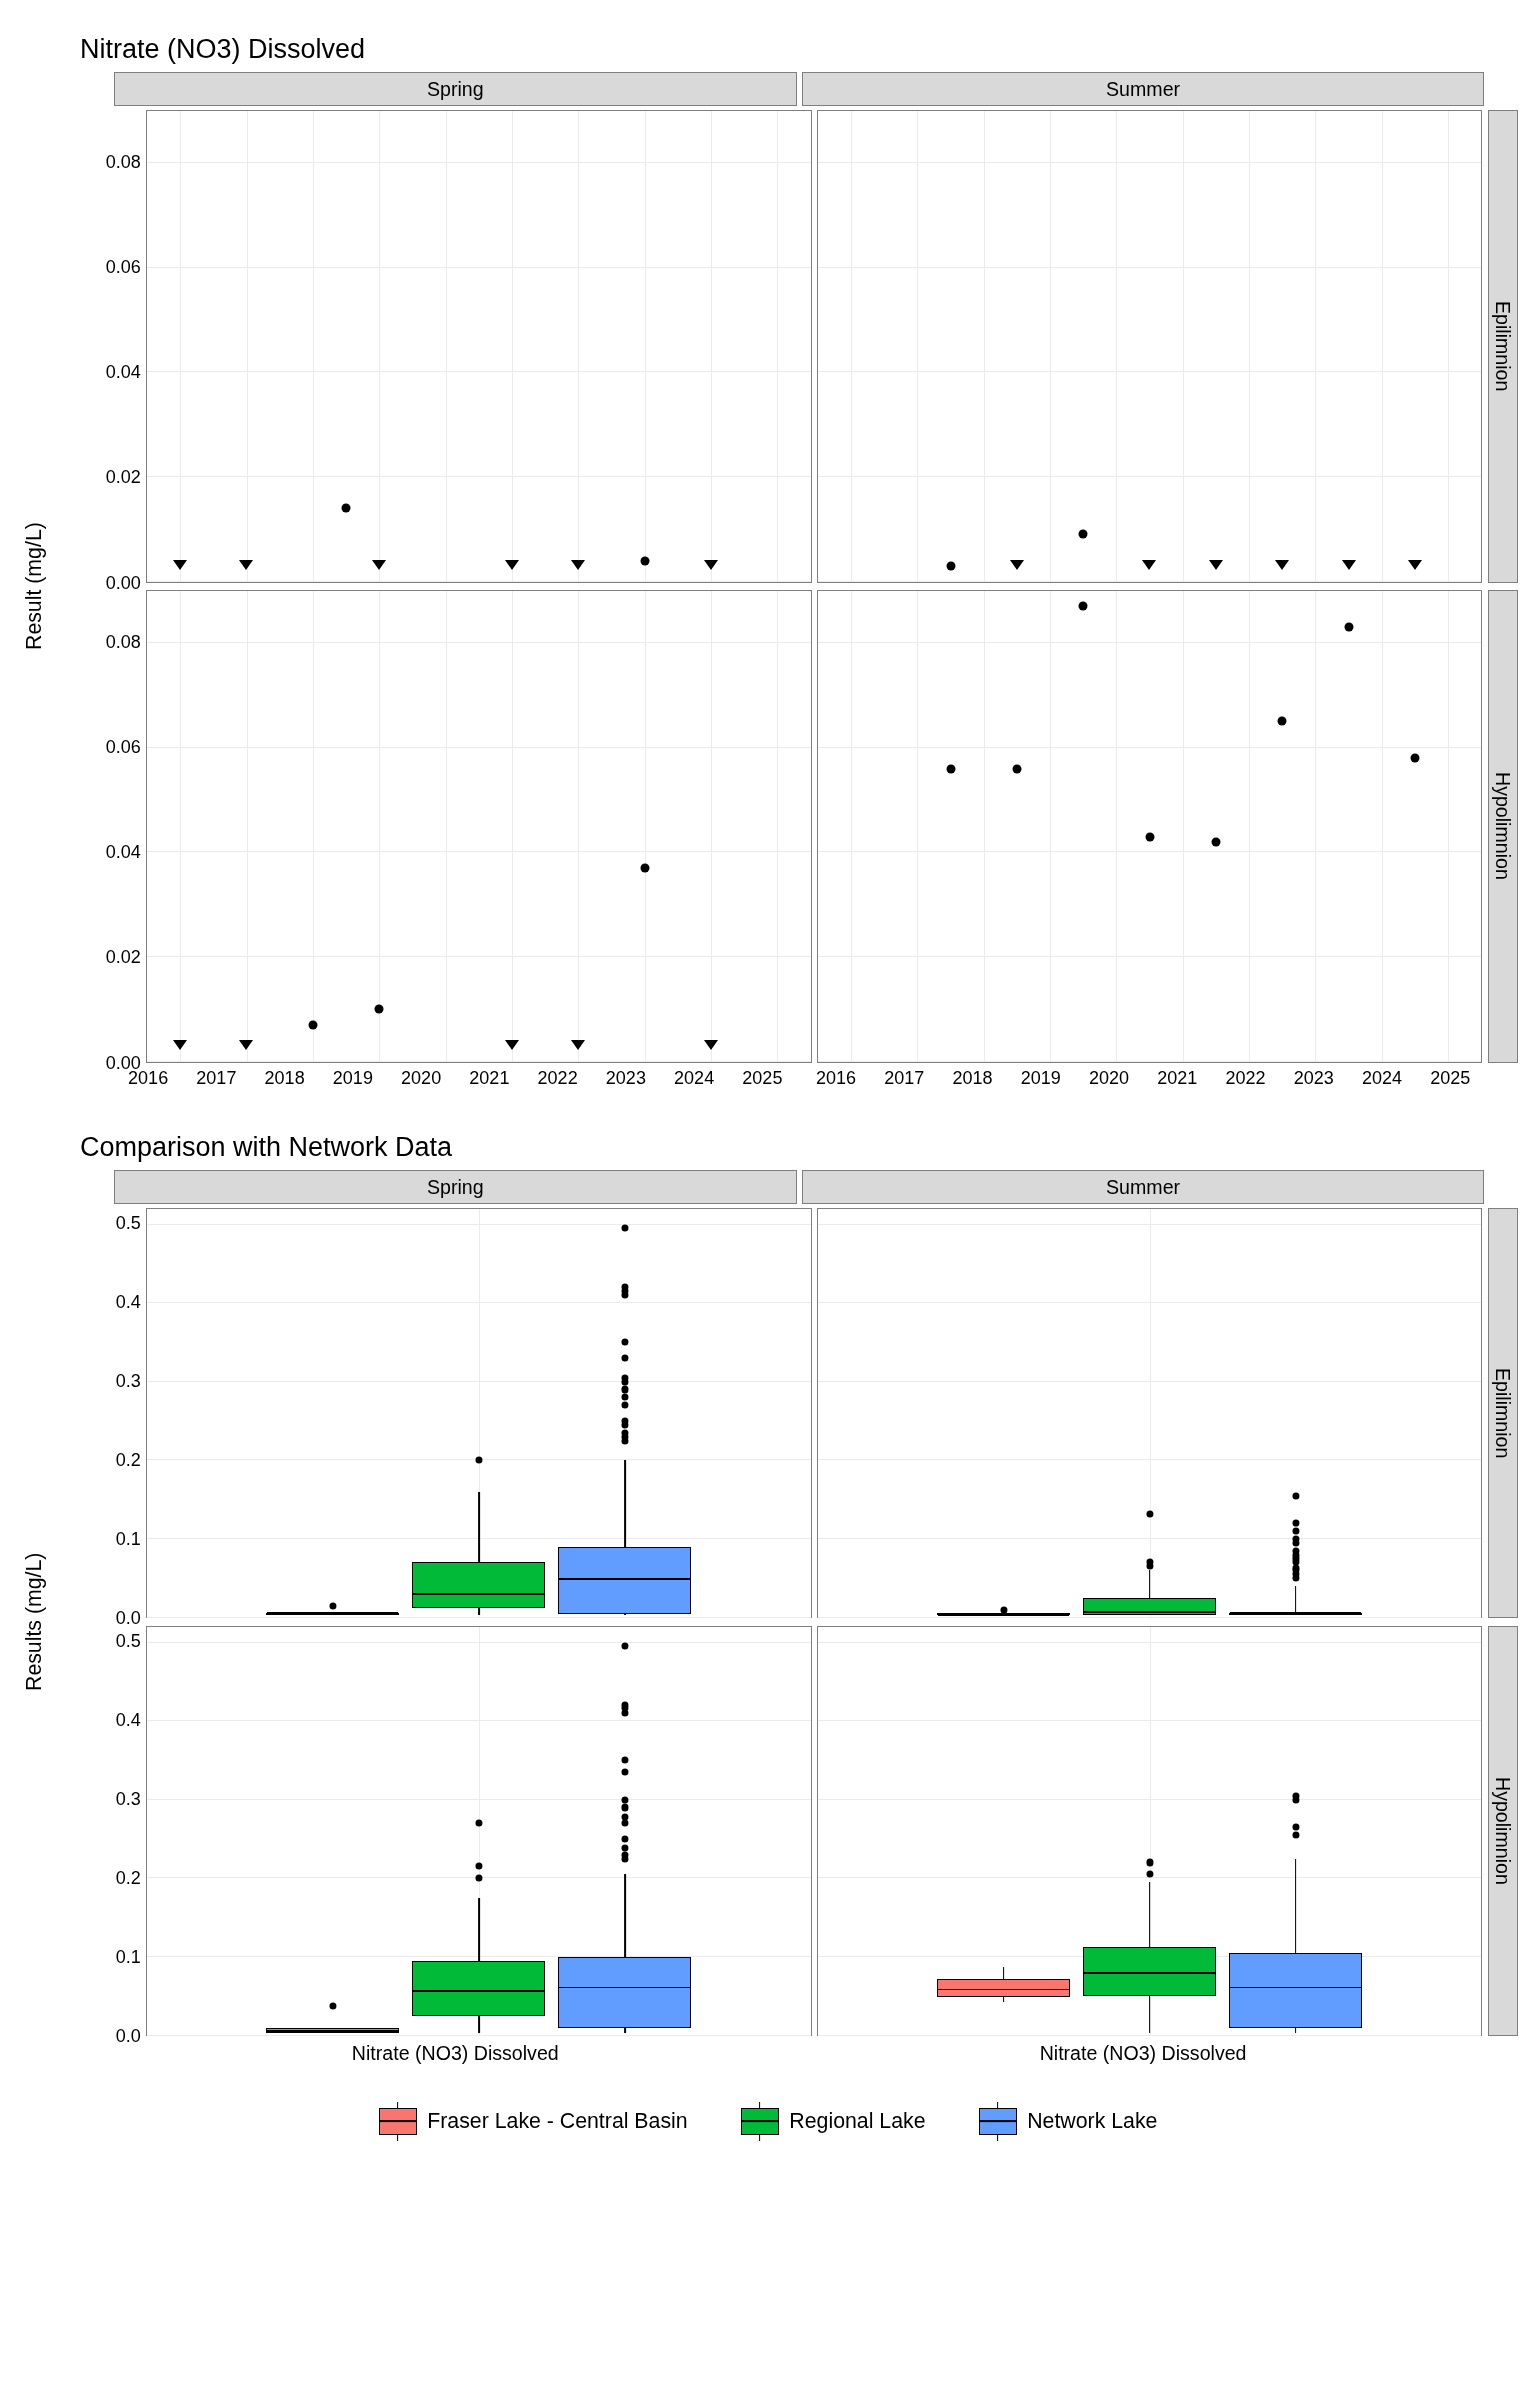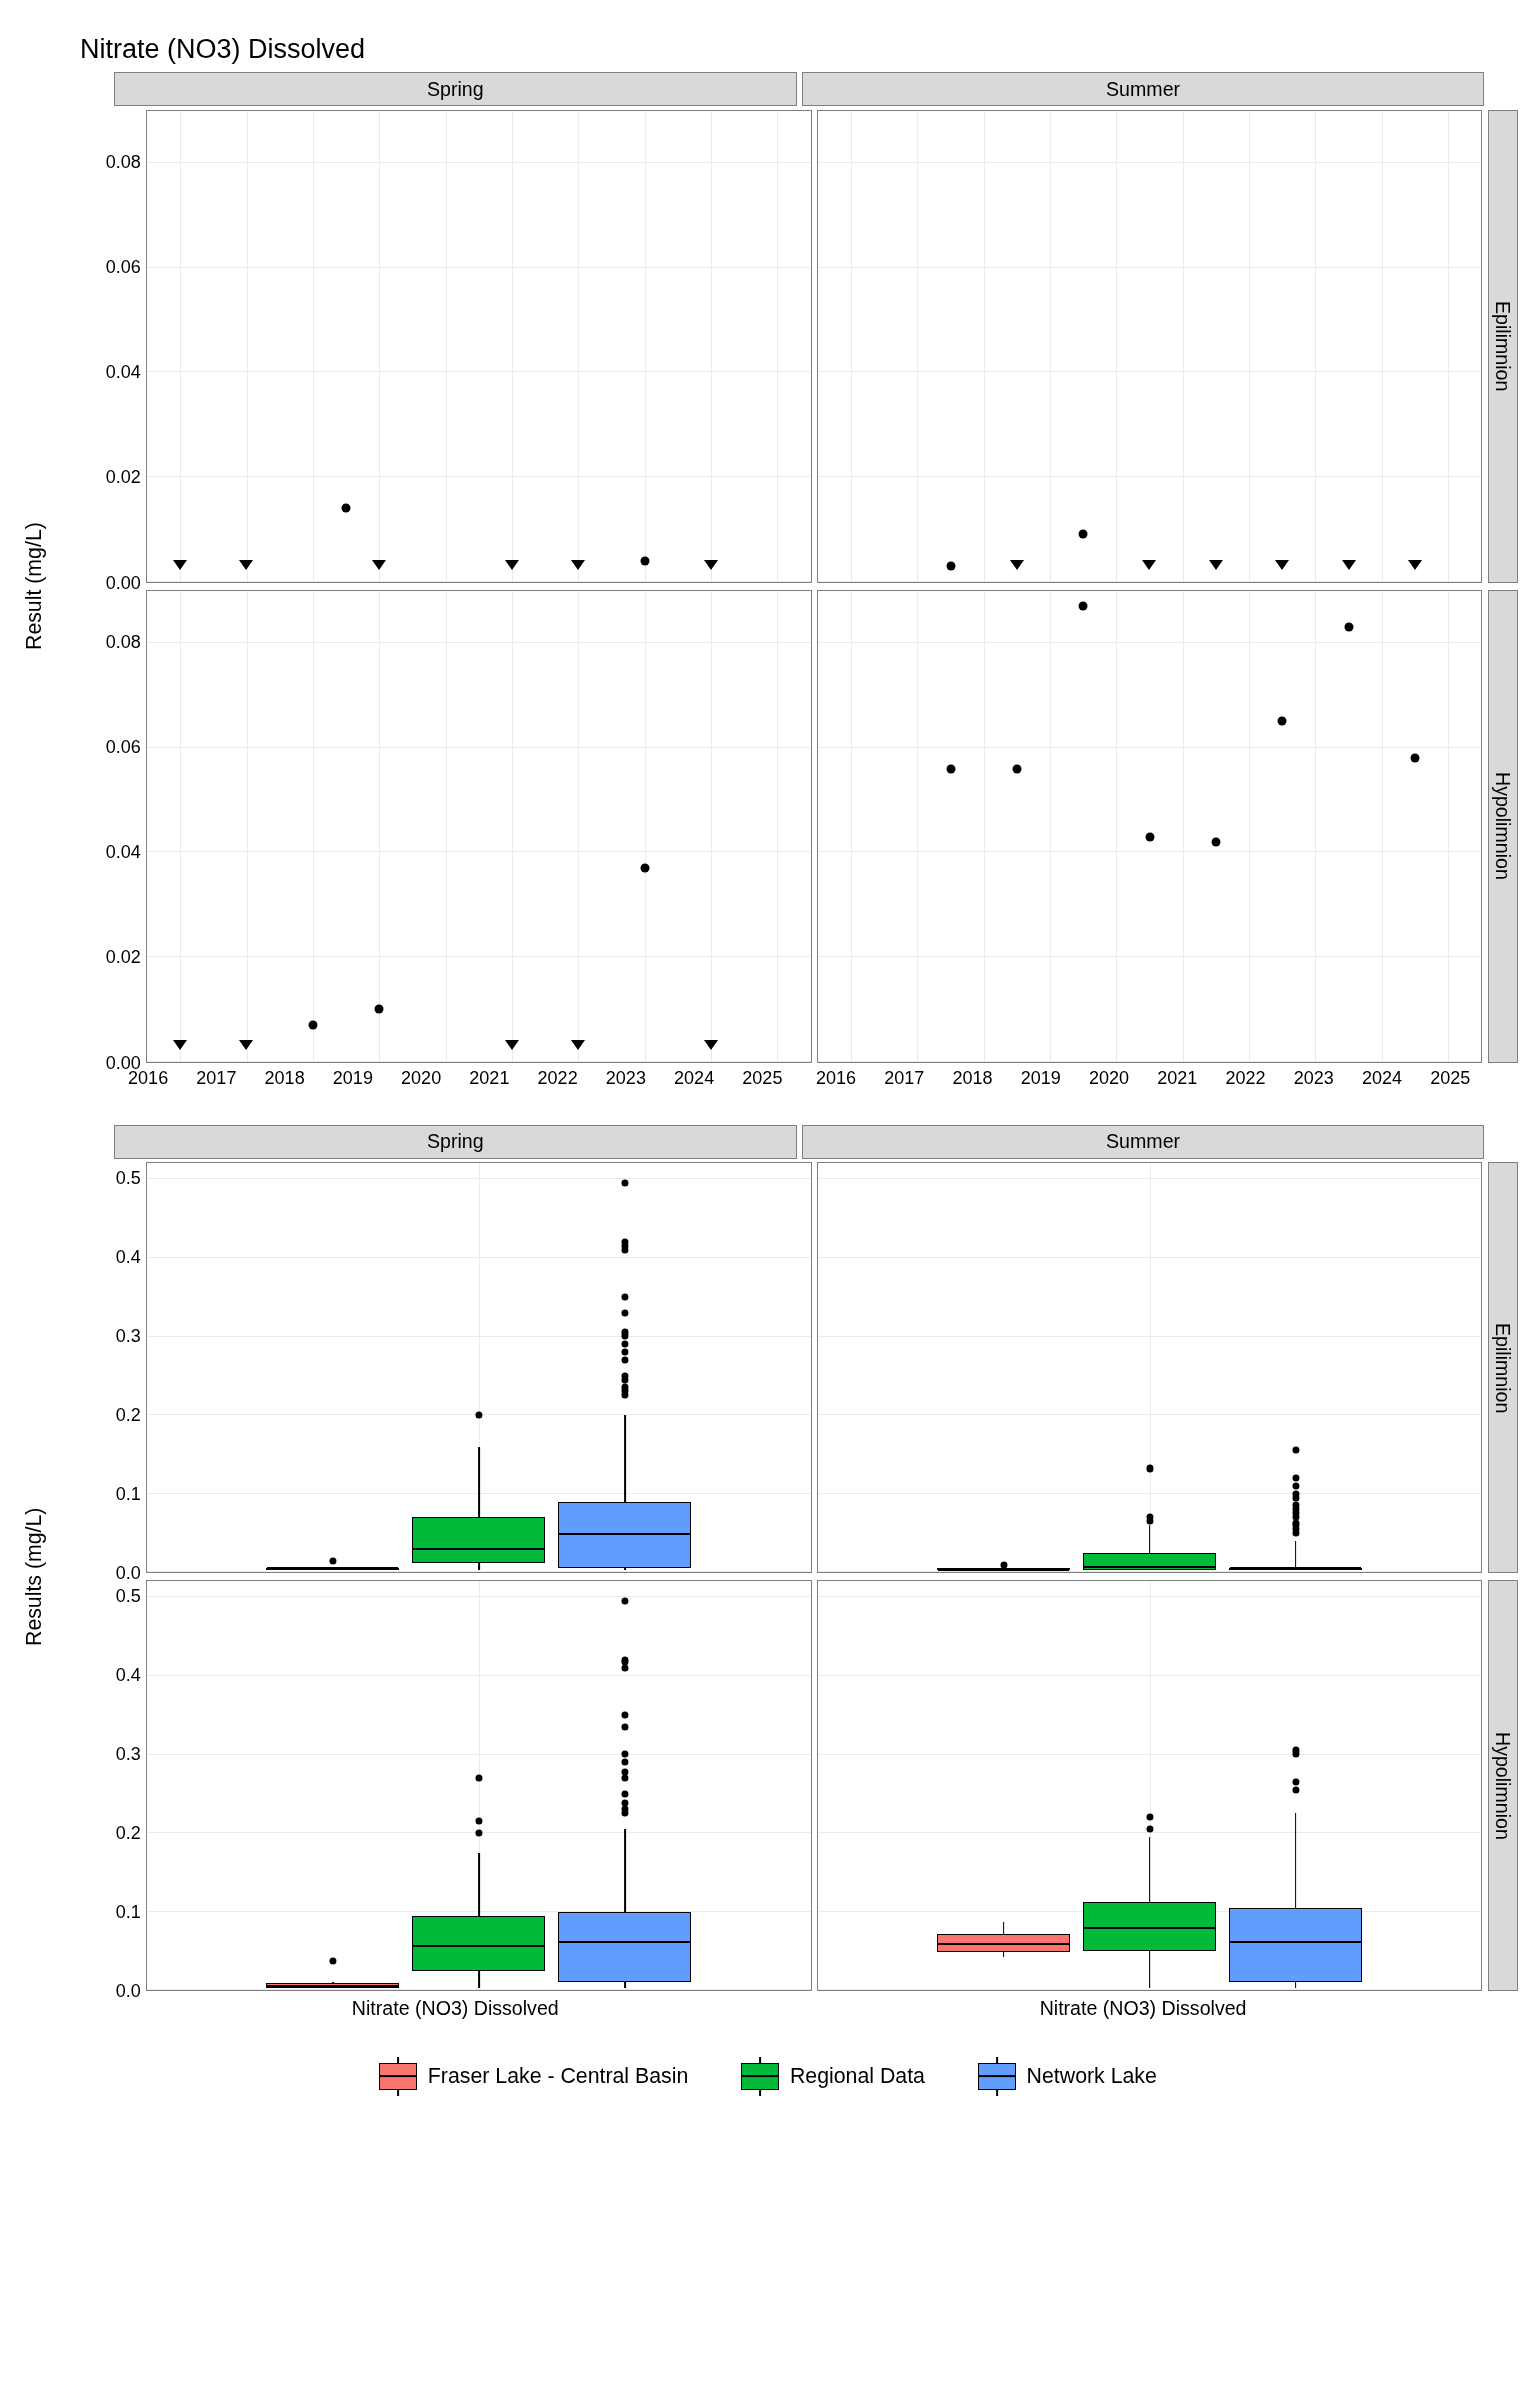--- a/index.html
+++ b/index.html
@@ -419,20 +419,21 @@
           <div class="xt" style="left: 65%;">2022</div>
           <div class="xt" style="left: 75%;">2023</div>
           <div class="xt" style="left: 85%;">2024</div>
           <div class="xt" style="left: 95%;">2025</div>
         </div>
       <div class="right-strip-spacer"></div>
     </div>
   </div>
 
   <div style="height:32px;"></div>
+  <div class="plot-title">Comparison with Network Data</div>
 
   <div class="facet-grid">
     <div class="x-strip-row">
       <div class="y-ticks-spacer"></div>
       <div class="strip-x">Spring</div>
       <div class="strip-x">Summer</div>
       <div class="right-strip-spacer"></div>
     </div>
 
     <div class="facet-row" style="height:418px;">
@@ -634,21 +635,21 @@
     <div class="legend-item">
       <div class="legend-key" id="lk0" style="background: rgb(248, 118, 109);">
           <div class="med"></div>
         </div>
       <span>Fraser Lake - Central Basin</span>
     </div>
     <div class="legend-item">
       <div class="legend-key" id="lk1" style="background: rgb(0, 186, 56);">
           <div class="med"></div>
         </div>
-      <span>Regional Data</span>
+      <span>Regional Lake</span>
     </div>
     <div class="legend-item">
       <div class="legend-key" id="lk2" style="background: rgb(97, 156, 255);">
           <div class="med"></div>
         </div>
       <span>Network Lake</span>
     </div>
   </div>
 
 </div>

